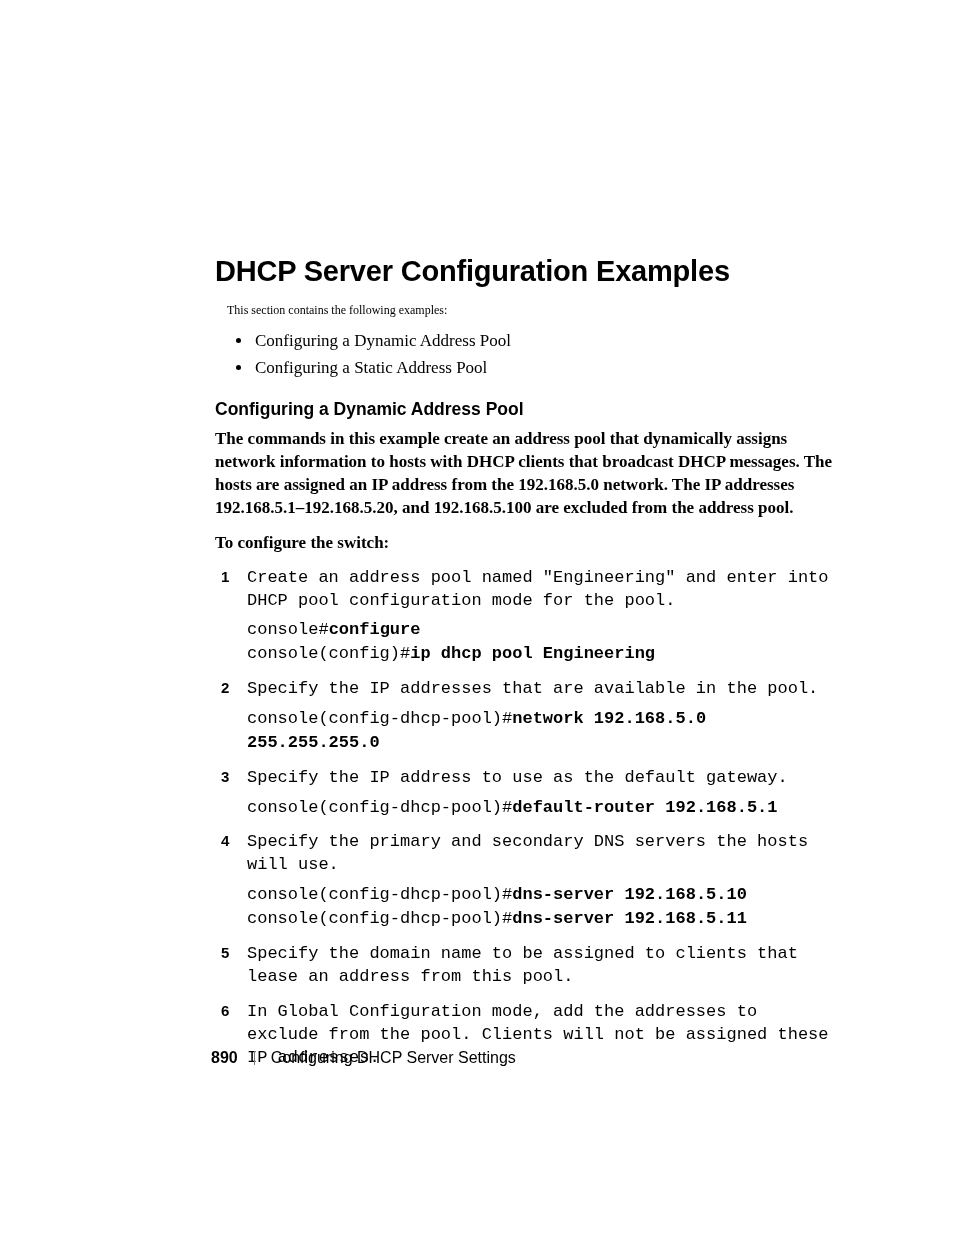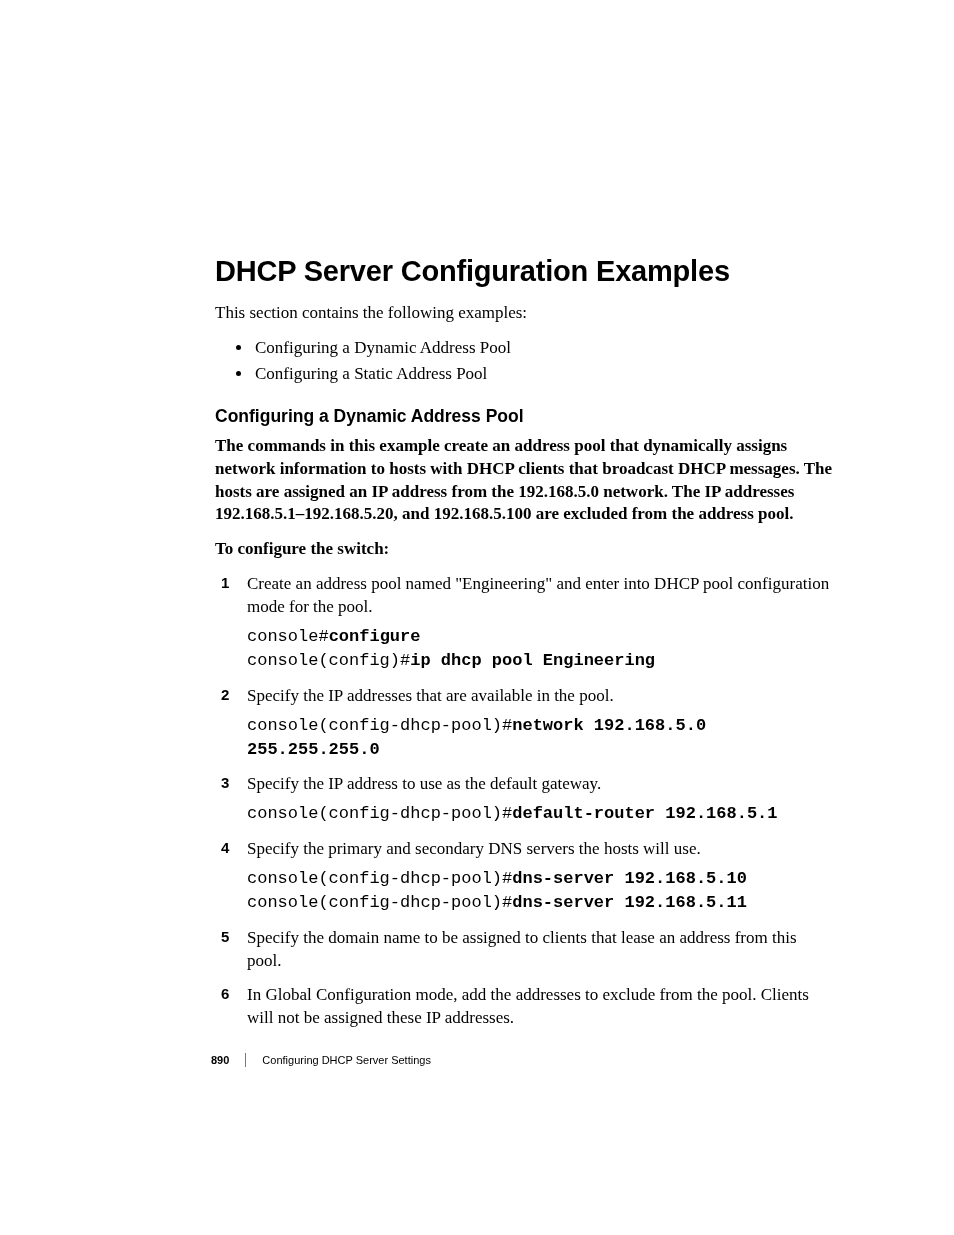--- a/index.html
+++ b/index.html
@@ -18,22 +18,22 @@
   }
   h1 {
     font-family: "Helvetica Neue Condensed", "Arial Narrow", Arial, sans-serif;
     font-stretch: condensed;
     font-weight: 700;
     font-size: 29px;
     margin: 0 0 14px 0;
     letter-spacing: -0.2px;
   }
   p.intro {
-    font-size: 17px;
-    margin: 0 0 10px 0;
+    font-size: 12px;
+    margin: 0 0 10px 12px;
     line-height: 1.35;
   }
   ul.bullets {
     margin: 0 0 18px 0;
     padding-left: 38px;
     font-size: 17px;
     line-height: 1.55;
   }
   ul.bullets li {
     margin: 0;
@@ -68,37 +68,38 @@
   ol.steps > li .num {
     position: absolute;
     left: 6px;
     top: 0;
     font-family: "Helvetica Neue", Arial, sans-serif;
     font-weight: 700;
     font-size: 15px;
   }
   .step-text {
     margin-bottom: 6px;
+    font-family: Liberation Mono, monospace;
   }
   .code {
     font-family: "Courier New", Courier, monospace;
     font-size: 17px;
     line-height: 1.4;
     margin: 4px 0 0 0;
     white-space: pre-wrap;
   }
   .code .bold {
     font-weight: 700;
   }
   .footer {
     position: absolute;
     left: 198px;
     bottom: 168px;
     font-family: "Helvetica Neue", Arial, sans-serif;
-    font-size: 11px;
+    font-size: 16px;
     display: flex;
     align-items: center;
     gap: 16px;
     padding-left: 13px;
   }
   .footer .page-num {
     font-weight: 700;
   }
   .footer .divider {
     width: 1px;

